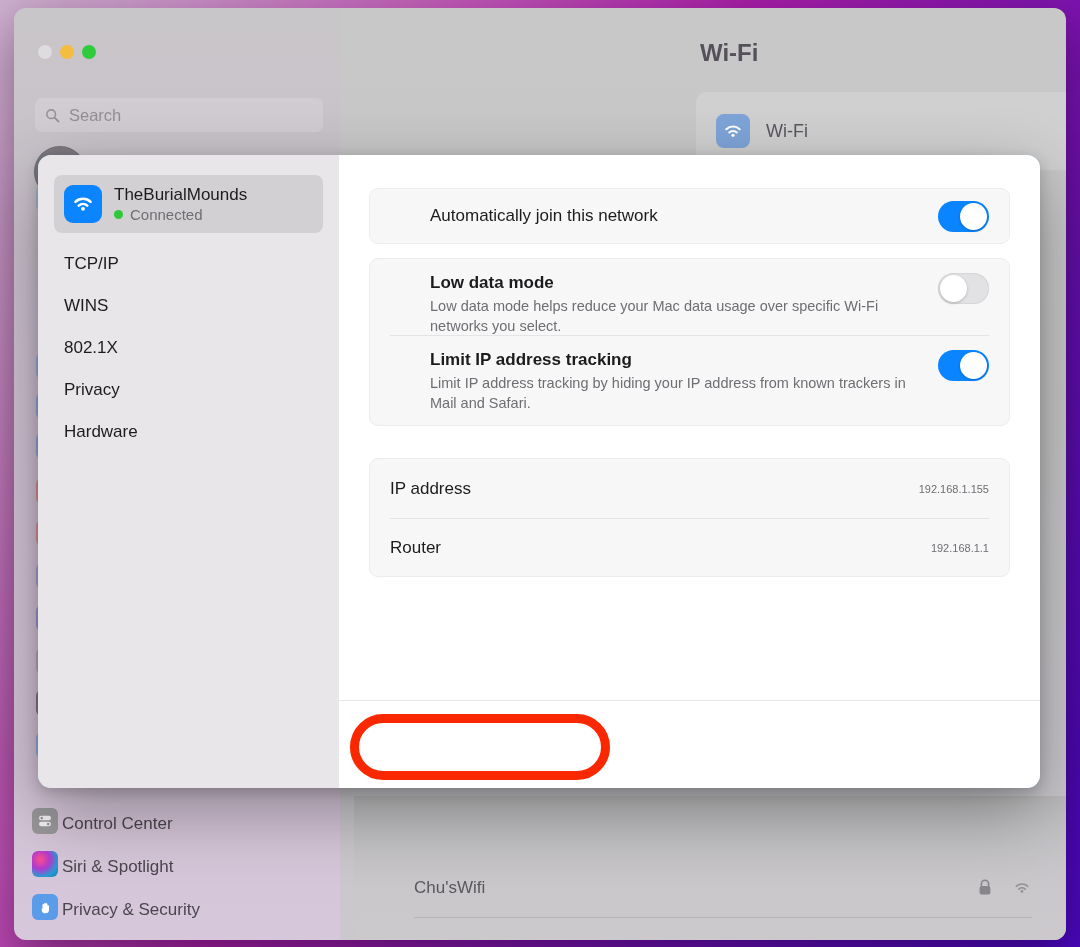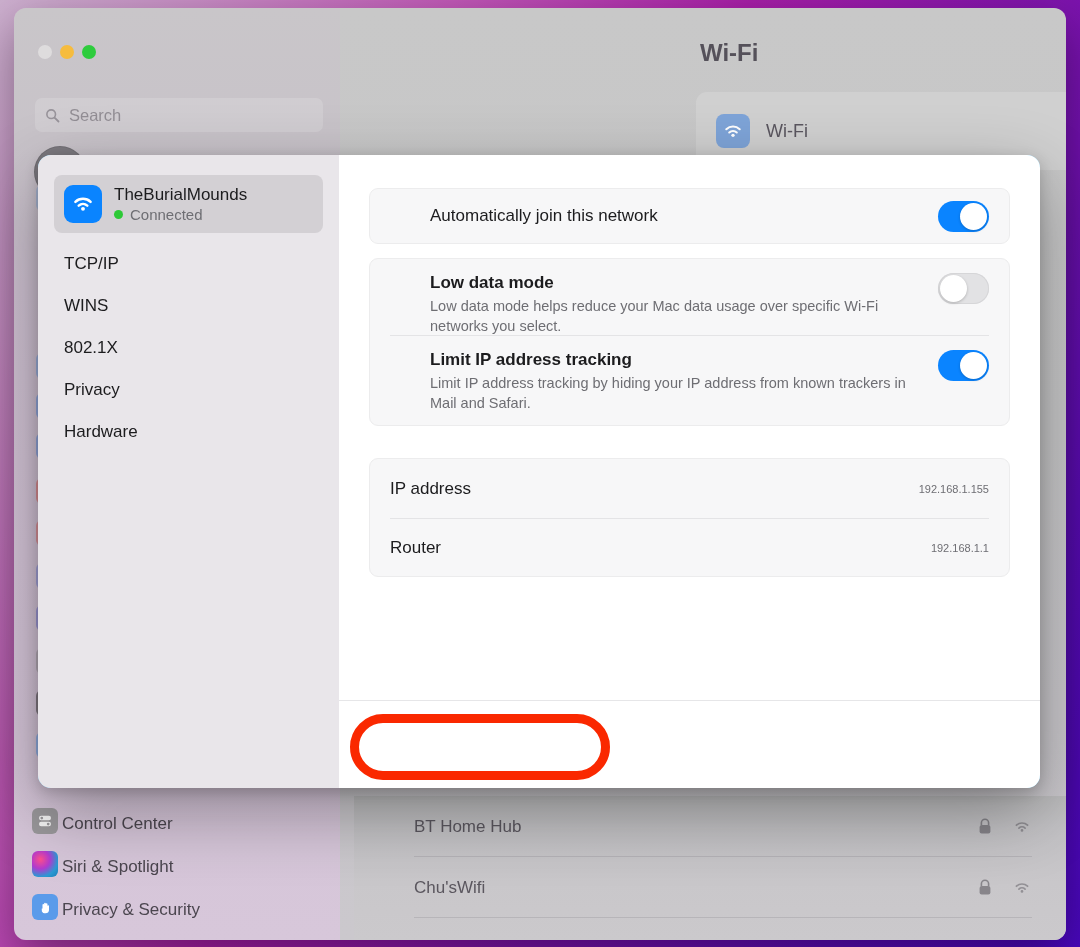--- a/index.html
+++ b/index.html
@@ -350,35 +350,20 @@
           </svg>
         </div>
         <span id="bg-wifi-label">Wi-Fi</span>
 
       </div>
     </div>
 
   </div>
 
   <div id="bg-netlist">
-    <div class="bg-net" style="top:0">
-      <span>BT Home Hub</span>
-      <span class="icons">
-        <svg class="lock-ico" viewBox="0 0 14 17">
-          <path d="M3.4 7V4.8a3.6 3.6 0 017.2 0V7" stroke="#5d5a61" stroke-width="1.6" fill="none"></path>
-          <rect x="1.6" y="7" width="10.8" height="8.6" rx="2" fill="#5d5a61"></rect>
-        </svg>
-        <svg class="sig-ico" viewBox="0 0 22 16">
-          <path d="M11 13.8a1.5 1.5 0 100-3 1.5 1.5 0 000 3z" fill="#5d5a61"></path>
-          <path d="M7.6 9.7a5 5 0 016.8 0" stroke="#5d5a61" stroke-width="1.9" fill="none" stroke-linecap="round"></path>
-          <path d="M4.9 6.6a8.8 8.8 0 0112.2 0" stroke="#5d5a61" stroke-width="1.9" fill="none" stroke-linecap="round"></path>
-        </svg>
-      </span>
-      <div class="sep"></div>
-    </div>
 
     <div class="bg-net" style="top:61px">
       <span>Chu'sWifi</span>
       <span class="icons">
         <svg class="lock-ico" viewBox="0 0 14 17">
           <path d="M3.4 7V4.8a3.6 3.6 0 017.2 0V7" stroke="#5d5a61" stroke-width="1.6" fill="none"></path>
           <rect x="1.6" y="7" width="10.8" height="8.6" rx="2" fill="#5d5a61"></rect>
         </svg>
         <svg class="sig-ico" viewBox="0 0 22 16">
           <path d="M11 13.8a1.5 1.5 0 100-3 1.5 1.5 0 000 3z" fill="#5d5a61"></path>

